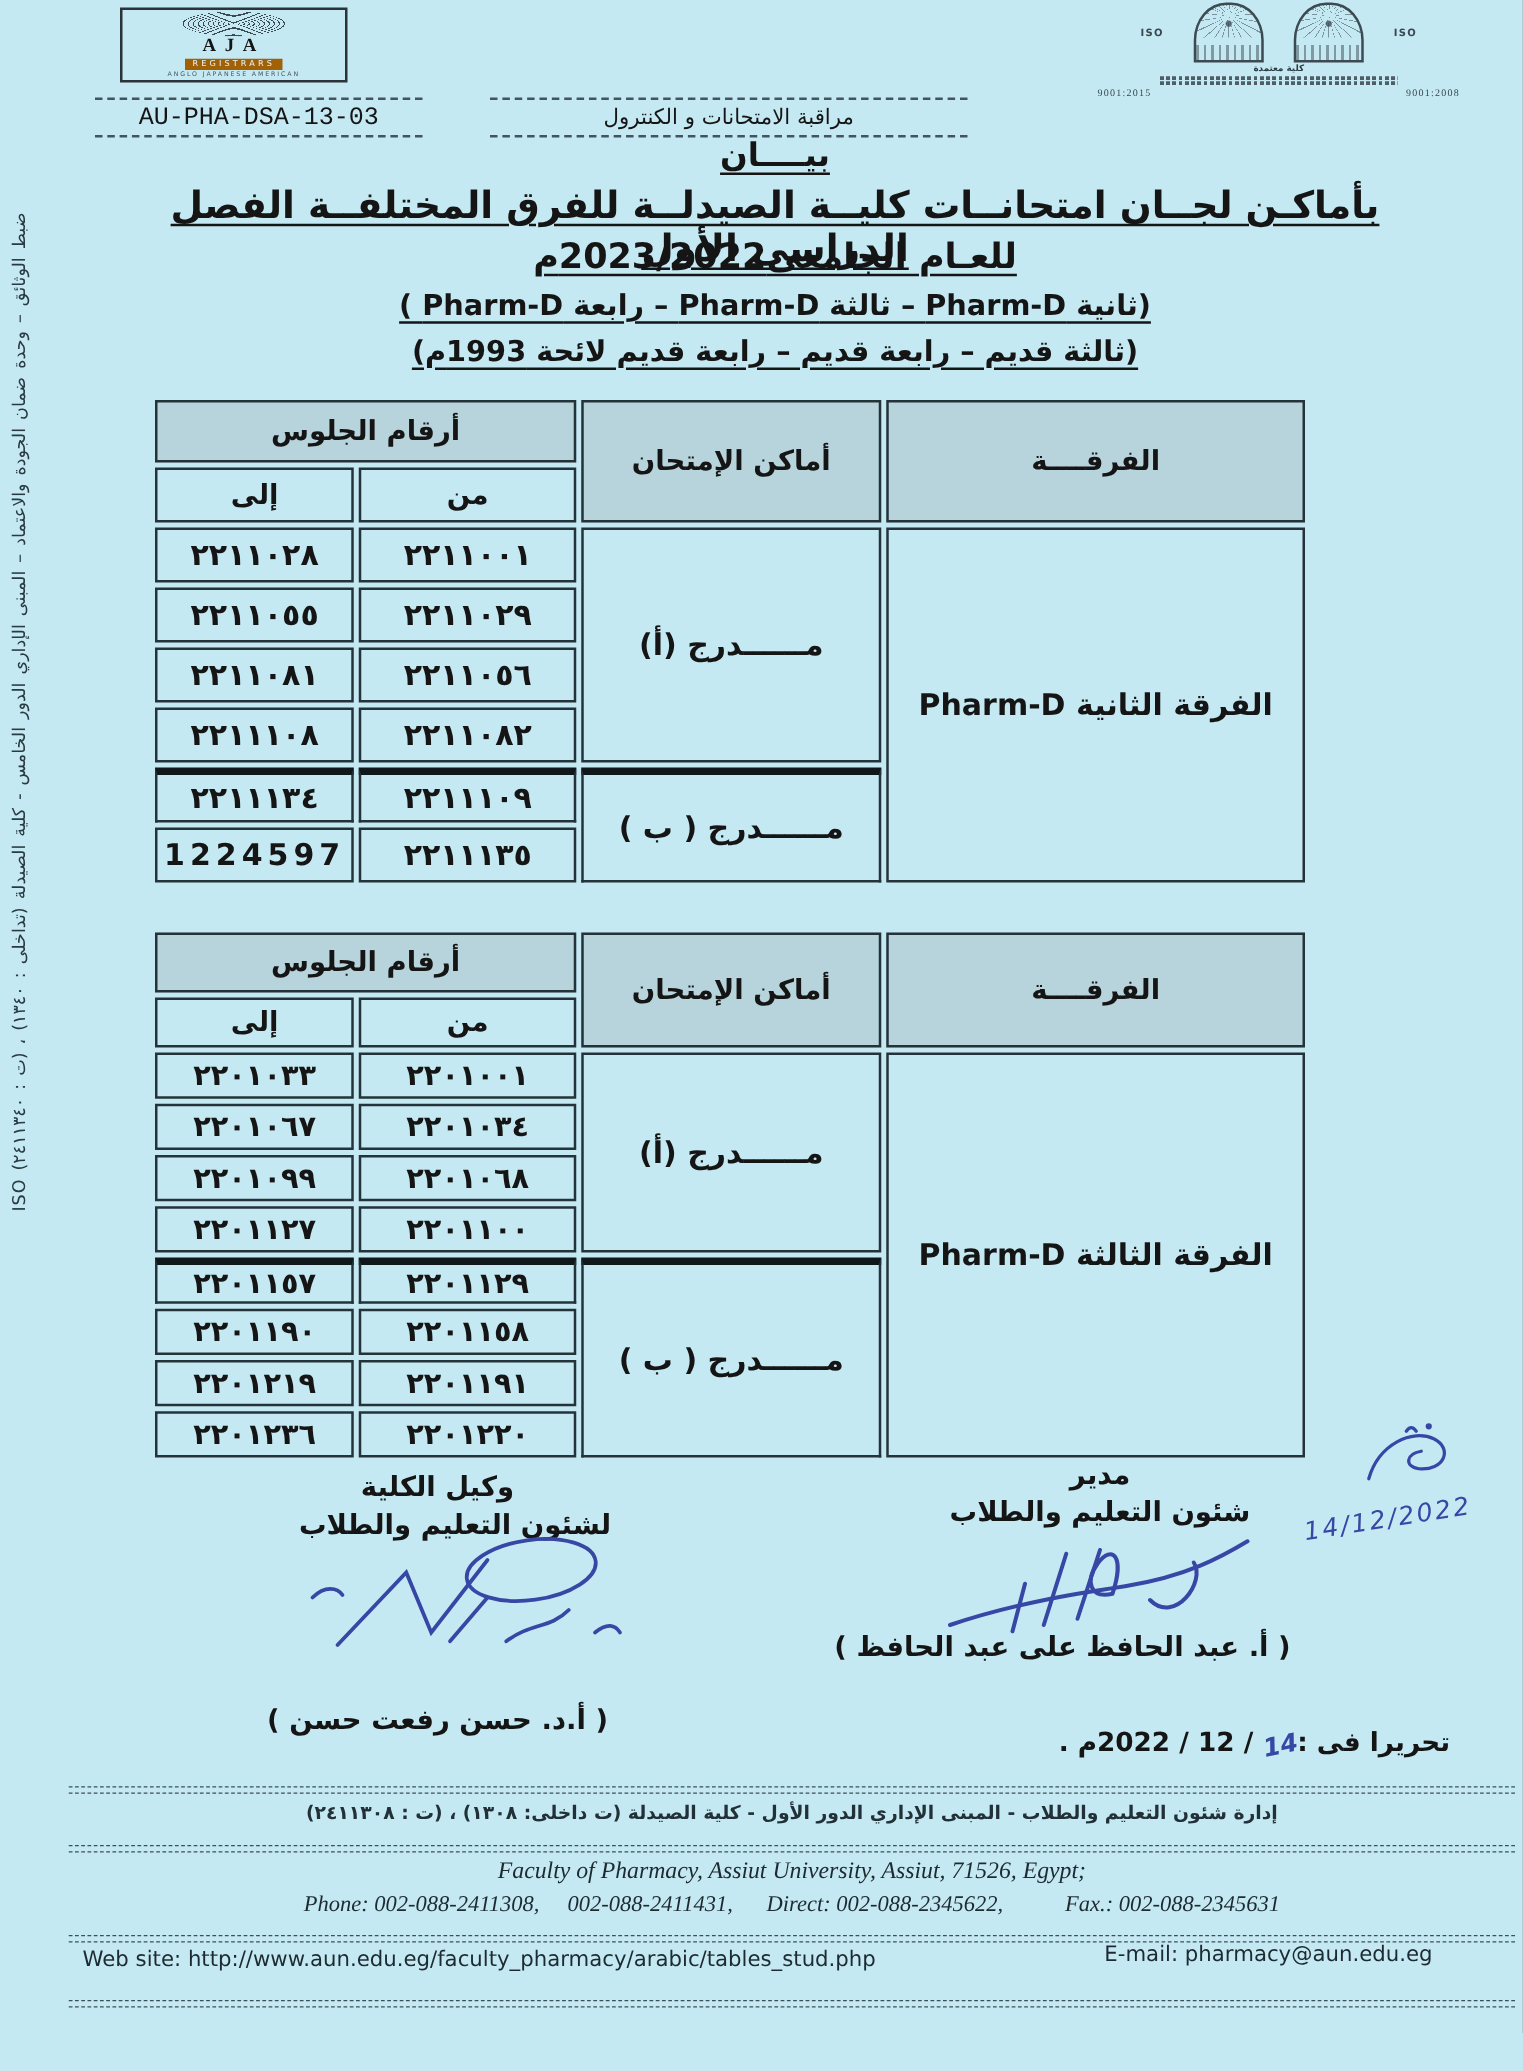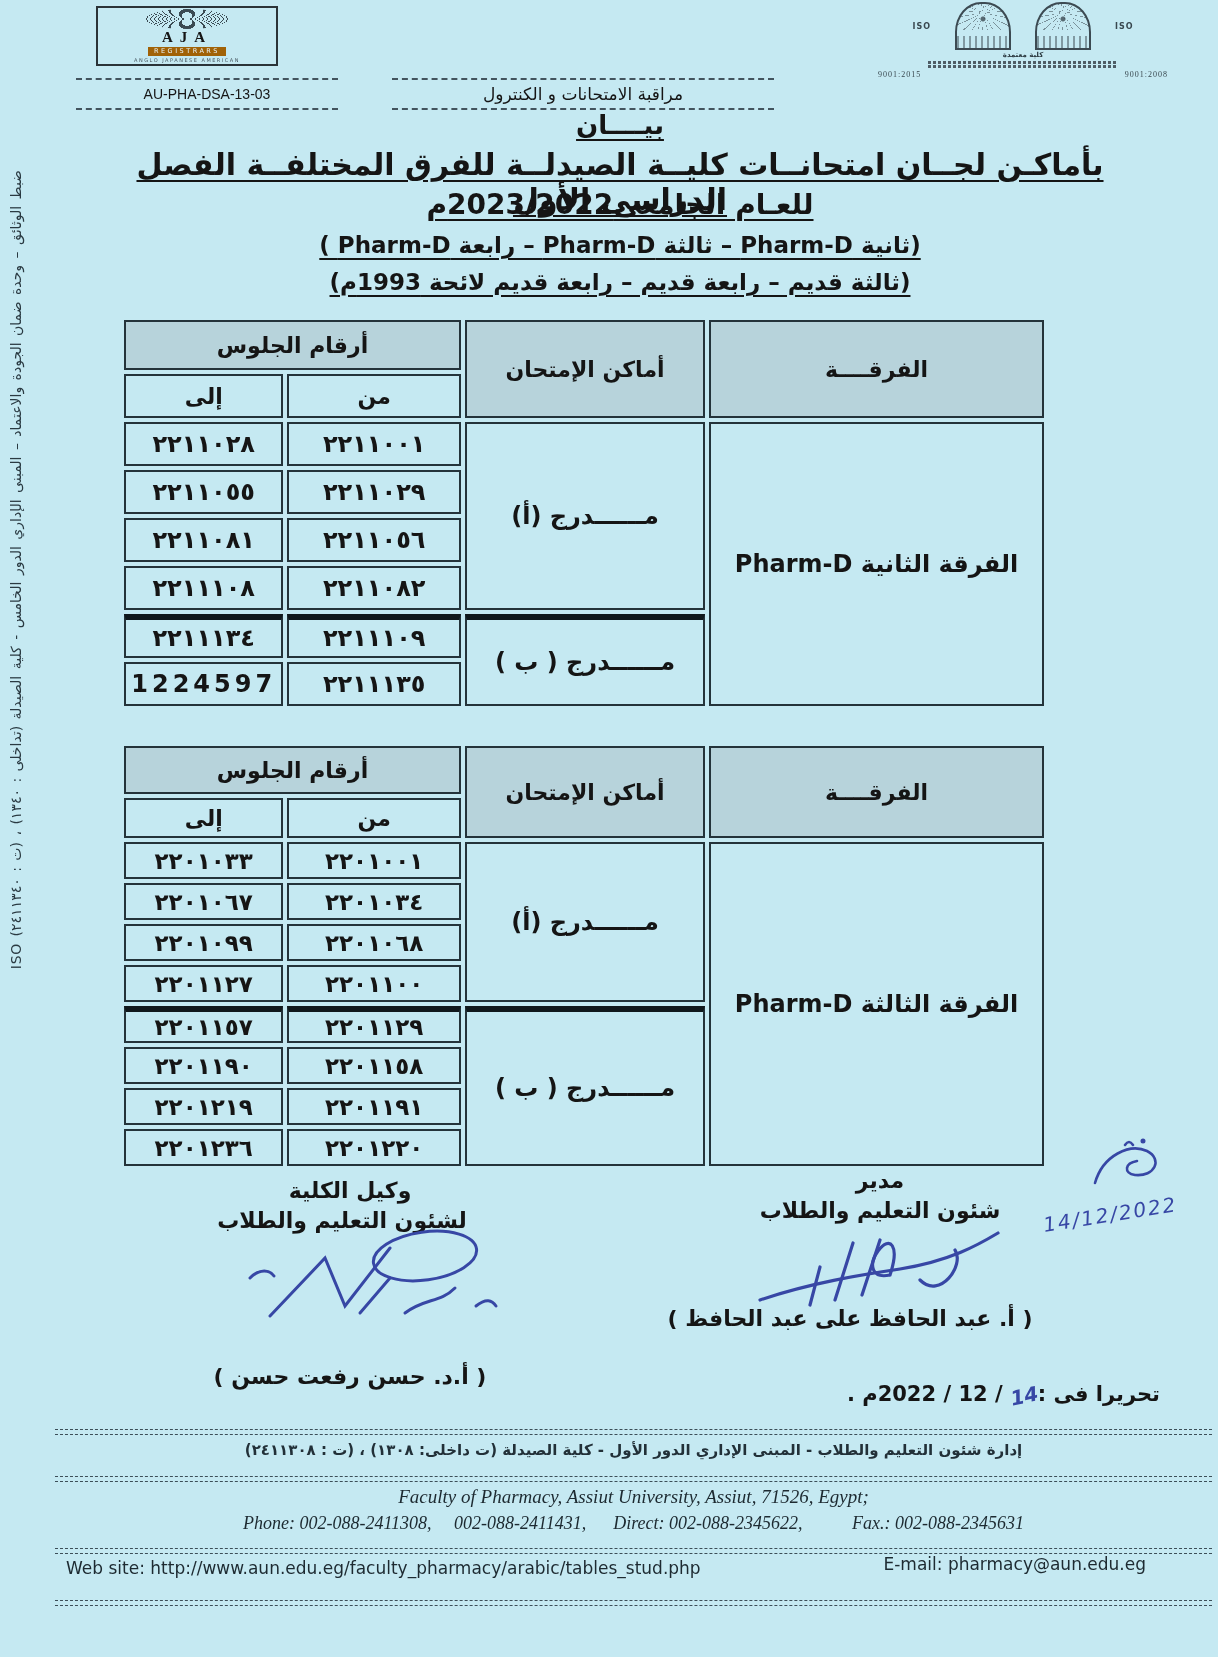--- a/index.html
+++ b/index.html
@@ -25,21 +25,21 @@
   .emb-cap{text-align:center;font-size:7px;font-weight:bold;color:#2c3a41;line-height:9px;margin-top:1px;}
   .emb-bar{margin:1px auto 0;width:190px;height:3px;
            background:repeating-linear-gradient(90deg,#4e5d66 0 3px,transparent 3px 5px);}
   .emb-years{display:flex;justify-content:space-between;width:290px;margin:2px auto 0;
              font-family:"Liberation Serif",serif;font-size:8px;color:#39484f;letter-spacing:1px;}
   
   .seg{position:absolute;top:78px;height:28px;border-top:2px dashed #43545e;border-bottom:2px dashed #43545e;
        display:flex;align-items:center;justify-content:center;}
   .seg-r{left:858px;width:306px;font-size:18px;}
   .seg-c{left:392px;width:382px;font-size:17px;}
-  .seg-l{left:76px;width:262px;font-family:Liberation Sans, sans-serif;font-size:14px;text-align:center;}
+  .seg-l{left:76px;width:262px;font-family:Liberation Mono, monospace;font-size:20px;text-align:center;}
   
   .title{position:absolute;left:100px;width:1040px;text-align:center;font-weight:bold;direction:rtl;
          text-decoration:underline;text-decoration-thickness:2px;text-underline-offset:5px;}
   .t1{top:110px;font-size:26px;}
   .t2{top:147px;font-size:30px;}
   .t3{top:188px;font-size:28px;}
   .t4{top:232px;font-size:23px;}
   .t5{top:269px;font-size:23px;}
   
   table.sched{position:absolute;left:120px;width:928px;border-collapse:separate;border-spacing:4px;
@@ -226,21 +226,21 @@
       <path d="M150,70 C160,40 150,30 138,46 C128,60 132,74 150,70"></path>
       <path d="M95,95 L113,38"></path>
       <path d="M122,90 L140,35"></path>
       <path d="M70,100 L80,62"></path>
       <path d="M180,75 C200,95 225,60 215,45"></path>
     </g>
   </svg>
   <div class="sigline" style="left:640px;top:1306px;width:420px;">( أ. عبد الحافظ على عبد الحافظ )</div>
 
   <div class="sigline" style="left:150px;top:1178px;width:400px;">وكيل الكلية</div>
-  <div class="sigline" style="left:142px;top:1208px;width:400px;">لشئون التعليم والطلاب</div>
+  <div class="sigline" style="left:164px;top:1208px;width:400px;">لشئون التعليم والطلاب</div>
   <svg class="sig" style="left:240px;top:1218px;" width="270" height="120" viewBox="0 0 270 120">
     <g stroke="#3747a5" stroke-width="3" fill="none" stroke-linecap="round">
       <ellipse cx="185" cy="38" rx="52" ry="24" transform="rotate(-8 185 38)"></ellipse>
       <path d="M30,98 L85,40 L105,88 L150,30"></path>
       <path d="M120,95 L150,60"></path>
       <path d="M165,95 C185,80 200,85 215,70"></path>
       <path d="M10,60 C20,50 30,52 34,58"></path>
       <path d="M236,88 C246,80 252,82 256,88"></path>
     </g>
   </svg>

